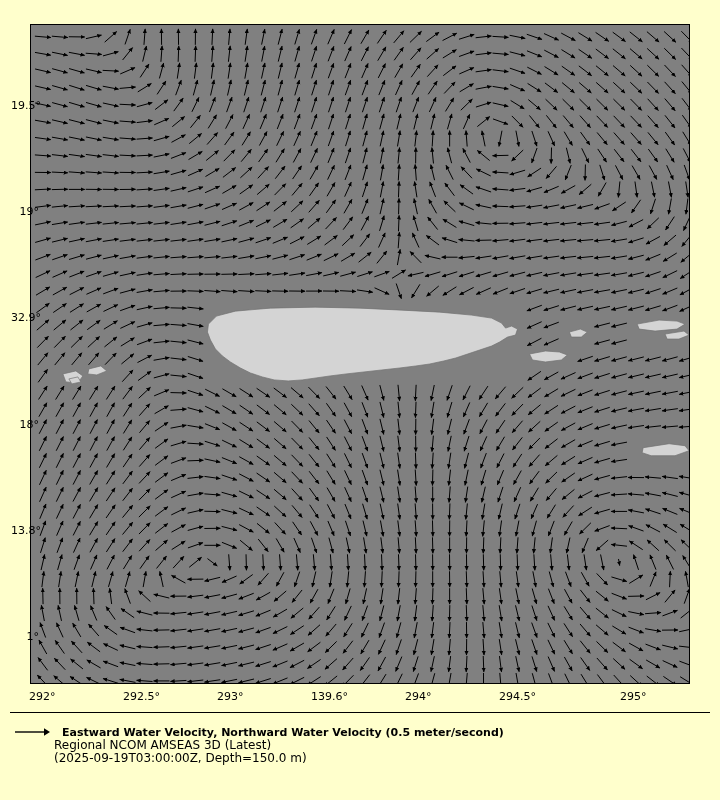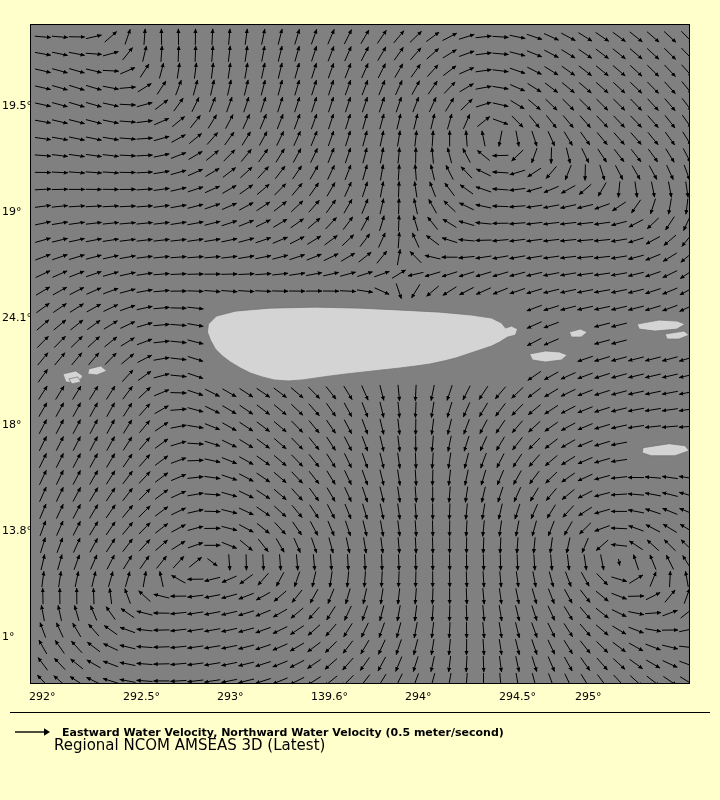--- a/index.html
+++ b/index.html
@@ -42,23 +42,23 @@
   }
 
   
   .tick-label {
     position: absolute;
     font-size: 11px;
     color: #000;
     white-space: nowrap;
   }
   .y-tick {
-    text-align: left;
+    text-align: right;
     width: 28px;
-    left: 2px;
+    left: 11px;
   }
   .x-tick {
     text-align: left;
     width: 60px;
   }
 
   
   #caption-rule {
     position: absolute;
     left: 10px;
@@ -81,21 +81,21 @@
     width: 640px;
   }
   #caption-title {
     font-size: 11px;
     font-weight: bold;
     color: #000;
     line-height: 13px;
     margin-left: 8px;
   }
   .caption-line {
-    font-size: 15px;
+    font-size: 12px;
     color: #000;
     line-height: 12.5px;
   }
 </style>
 </head>
 <body>
 
 <div id="page">
 
   <div id="plot-frame">
@@ -1529,38 +1529,39 @@
 
       <path d="M608,300 L630,296 L648,297 L656,300 L648,305 L626,307 L610,305 Z" fill="#d4d4d4" stroke="#707070" stroke-width="0.7"></path>
       <path d="M636,310 L655,307 L660,311 L650,315 L638,315 Z" fill="#d4d4d4" stroke="#707070" stroke-width="0.7"></path>
 
       <path d="M614,424 L640,420 L656,422 L660,427 L646,432 L622,432 L613,429 Z" fill="#d4d4d4" stroke="#707070" stroke-width="0.7"></path>
     </svg>
   </div>
 
   <div class="tick-label y-tick" style="top:99px">19.5°</div>
   <div class="tick-label y-tick" style="top:205px">19°</div>
-  <div class="tick-label y-tick" style="top:311px">24.1°</div>
+  <div class="tick-label y-tick" style="top:311px">32.9°</div>
   <div class="tick-label y-tick" style="top:418px">18°</div>
   <div class="tick-label y-tick" style="top:524px">13.8°</div>
   <div class="tick-label y-tick" style="top:630px">1°</div>
 
   <div class="tick-label x-tick" style="left:29px;  top:690px">292°</div>
   <div class="tick-label x-tick" style="left:123px; top:690px">292.5°</div>
   <div class="tick-label x-tick" style="left:217px; top:690px">293°</div>
   <div class="tick-label x-tick" style="left:311px; top:690px">139.6°</div>
   <div class="tick-label x-tick" style="left:405px; top:690px">294°</div>
   <div class="tick-label x-tick" style="left:499px; top:690px">294.5°</div>
-  <div class="tick-label x-tick" style="left:575px; top:690px">295°</div>
+  <div class="tick-label x-tick" style="left:620px; top:690px">295°</div>
 
   <div id="caption-rule"></div>
 
   <svg id="legend-arrow" viewBox="0 0 36 12">
     <line x1="1" y1="6" x2="31" y2="6" stroke="#000" stroke-width="1.4"></line>
     <path d="M30,2.2 L36,6 L30,9.8 z" fill="#000"></path>
   </svg>
 
   <div id="caption-block">
     <div id="caption-title">Eastward Water Velocity, Northward Water Velocity (0.5 meter/second)</div>
     <div class="caption-line">Regional NCOM AMSEAS 3D (Latest)</div>
+    <div class="caption-line">(2025-09-19T03:00:00Z, Depth=150.0 m)</div>
   </div>
 
 </div>
 
 </body></html>

